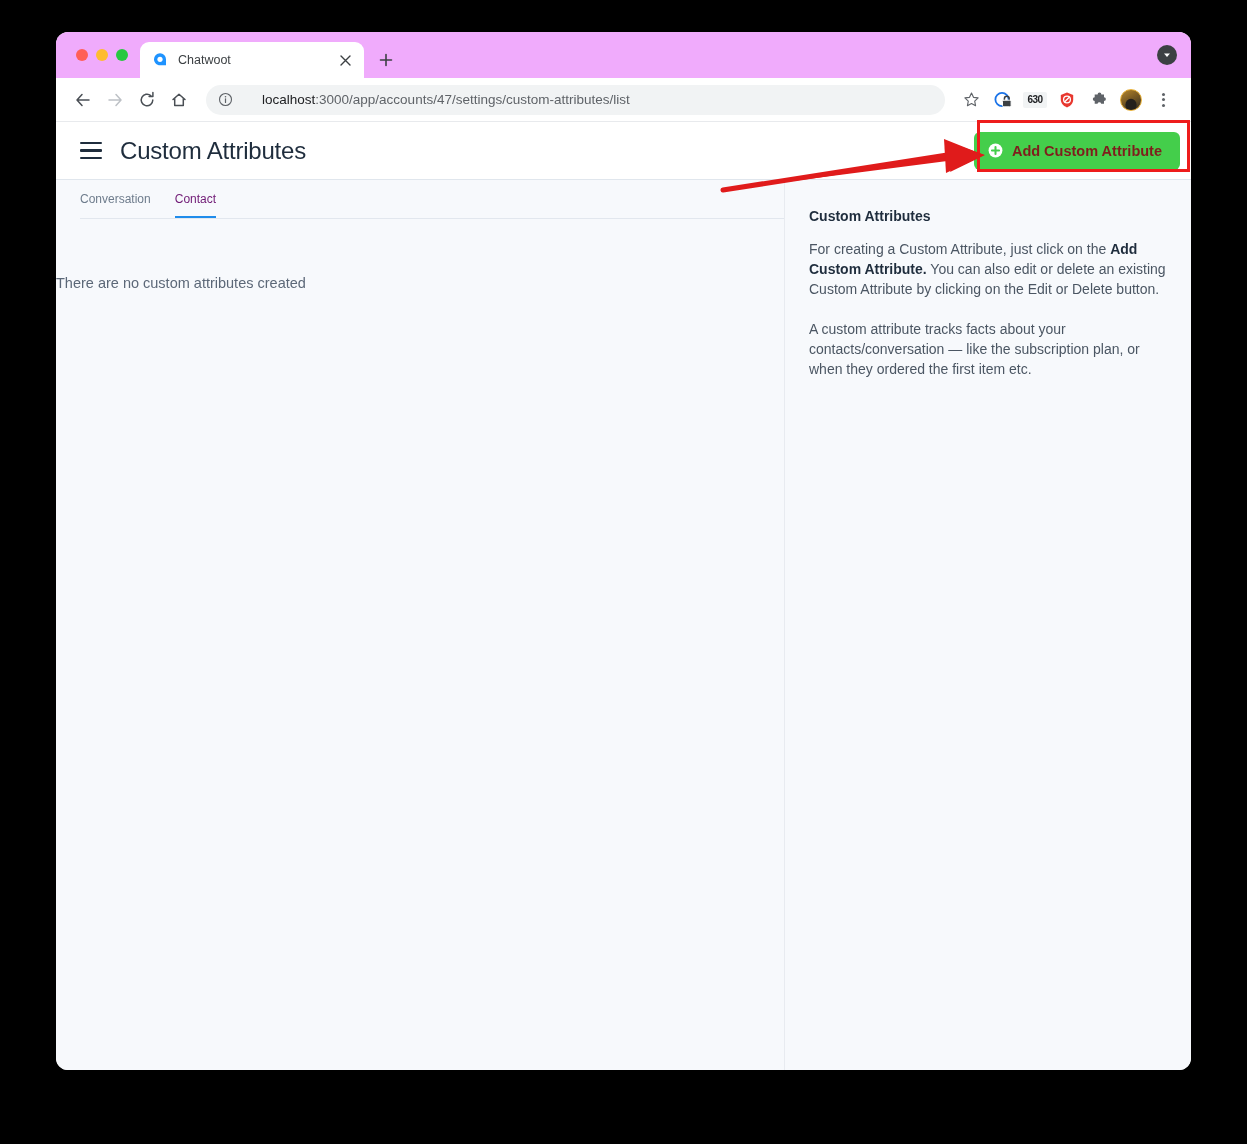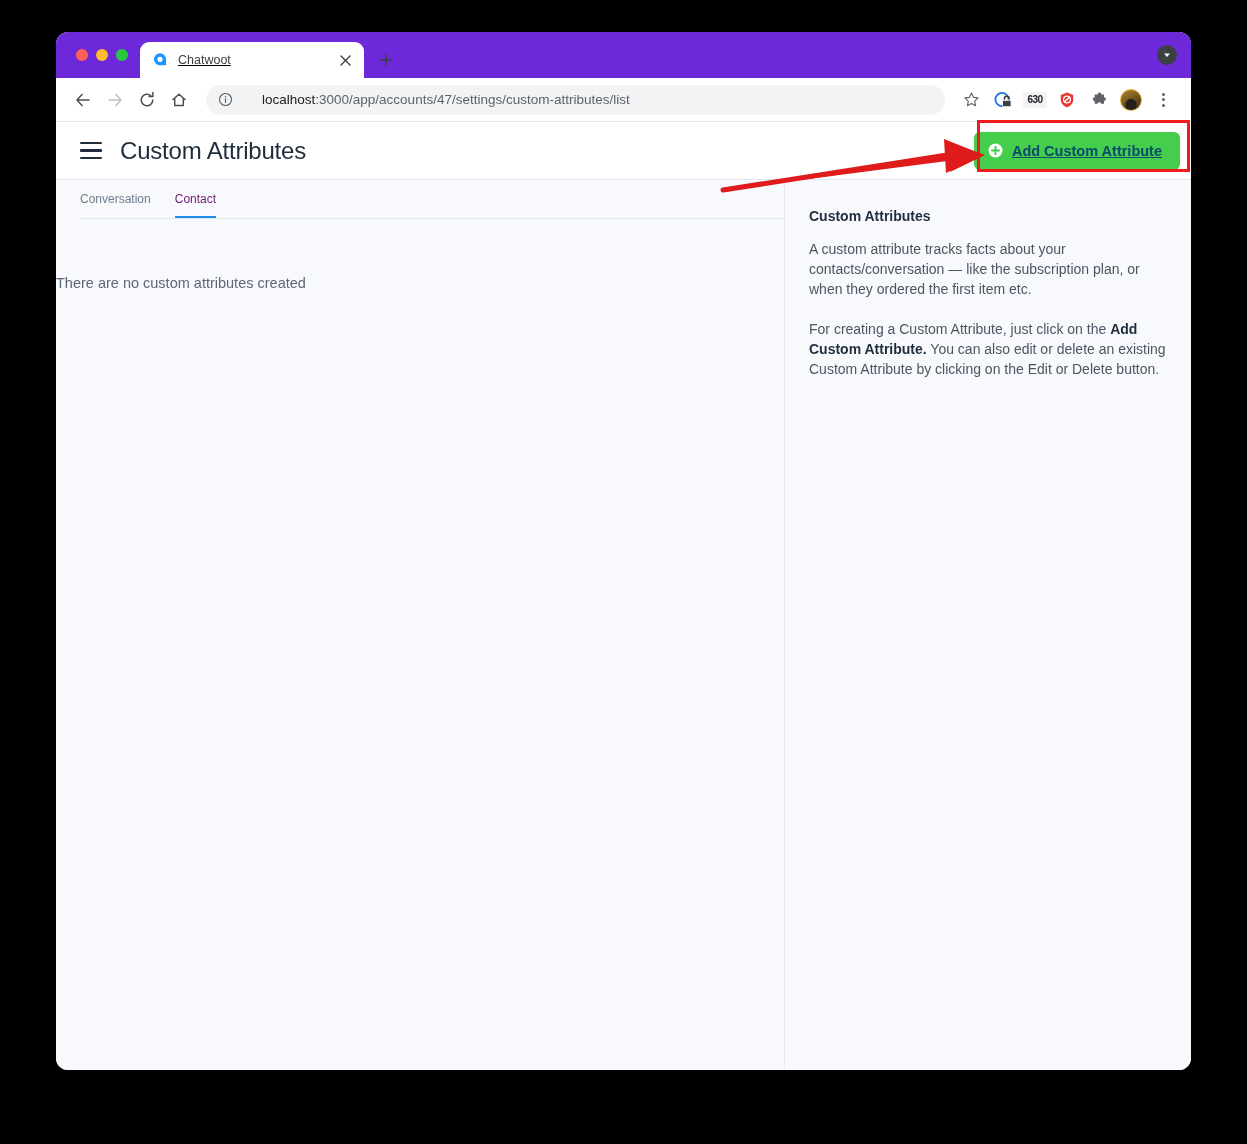--- a/index.html
+++ b/index.html
@@ -23,25 +23,24 @@
     border-radius: 12px;
     overflow: hidden;
     display: flex;
     flex-direction: column;
   }
 
   
   .tabstrip {
     position: relative;
     height: 46px;
-    background: #6d28d9;
+    background: #f0abfc;
     flex: 0 0 46px;
     display: flex;
     align-items: flex-end;
-    text-decoration: underline;
   }
   .traffic-lights {
     display: flex;
     align-items: center;
     gap: 8px;
     padding: 0 12px 0 20px;
     height: 46px;
   }
   .tl { width: 12px; height: 12px; border-radius: 50%; }
   .tl.red { background: #ff5f57; }
@@ -219,34 +218,33 @@
   }
 
   .add-btn-wrap {
     margin-left: auto;
     margin-right: 11px;
     display: flex;
     align-items: center;
   }
   .add-btn {
     background: #44ce4b;
-    color: #0c4a6e;
+    color: #7f1d1d;
     border: none;
     border-radius: 6px;
     height: 38px;
     padding: 0 18px 0 14px;
     display: flex;
     align-items: center;
     gap: 9px;
     font-size: 14.5px;
     font-weight: 700;
     font-family: "Liberation Sans", sans-serif;
     cursor: pointer;
     white-space: nowrap;
-    text-decoration: underline;
   }
   .plus-circle {
     width: 15px; height: 15px;
     flex: 0 0 15px;
     display: flex;
   }
 
   
   .content {
     display: flex;
@@ -475,22 +473,22 @@
         <div class="tabs-row">
           <span class="tab-item">Conversation</span>
           <span class="tab-item active">Contact</span>
         </div>
         <div class="tabs-divider"></div>
         <div class="empty-msg">There are no custom attributes created</div>
       </div>
 
       <div class="side-col">
         <div class="side-title">Custom Attributes</div>
+        <p class="side-para"><span>For creating a Custom Attribute, just click on the </span><b>Add Custom Attribute.</b><span> You can also edit or delete an existing Custom Attribute by clicking on the Edit or Delete button.</span></p>
         <p class="side-para">A custom attribute tracks facts about your contacts/conversation — like the subscription plan, or when they ordered the first item etc.</p>
-        <p class="side-para"><span>For creating a Custom Attribute, just click on the </span><b>Add Custom Attribute.</b><span> You can also edit or delete an existing Custom Attribute by clicking on the Edit or Delete button.</span></p>
       </div>
 
     </div>
   </div>
 </div>
 
 <div class="annot-layer">
   <div class="annot-rect"></div>
   <svg width="1247" height="1144" style="position:absolute;left:0;top:0;">
     <path d="M723 190 L958 152 L948 142 L985 155 L950 172 L955 160 Z" fill="#e01b1b"></path>

